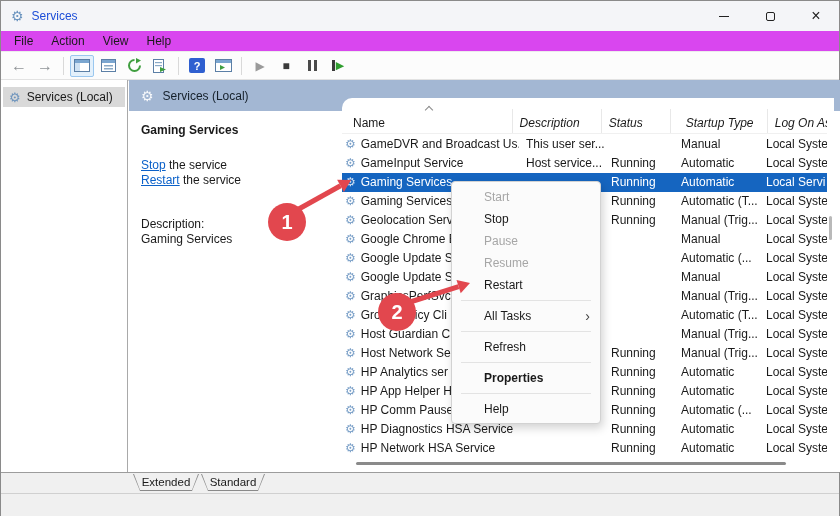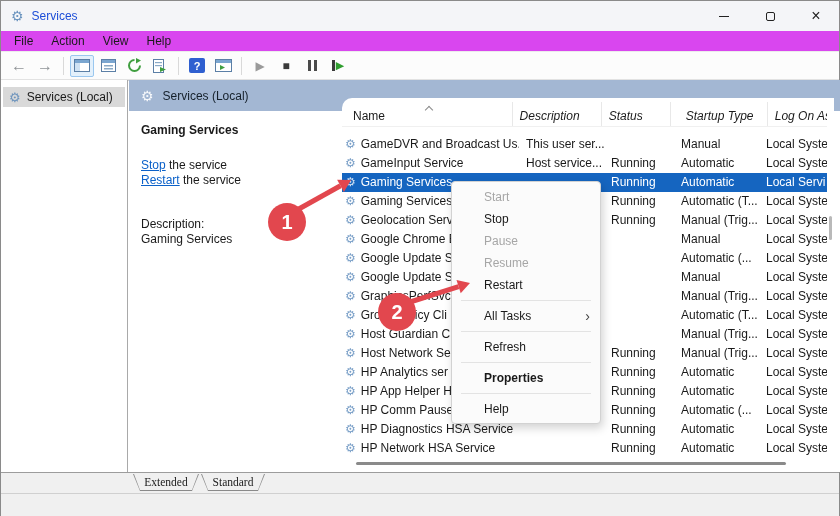--- a/index.html
+++ b/index.html
@@ -60,21 +60,21 @@
   .pane-title { color:#15202b; font-size:12px; }
 
   .info { position:absolute; left:0; top:31px; width:213px; height:361px; background:#fff; padding:12px; }
   .svc-name { font-weight:bold; font-size:12px; }
   .svc-links { margin-top:21px; line-height:15px; }
   .link { color:var(--link); text-decoration:underline; }
   .svc-desc { margin-top:29px; line-height:15px; }
 
   .list { position:absolute; left:213px; top:18px; width:492px; height:374px; background:#fff;
     border-top-left-radius:10px; overflow:hidden; }
-  .lheader { position:absolute; left:0; top:4px; width:485px; height:25px; display:flex; border-bottom:1px solid #f0f0f0;gap:14px; }
+  .lheader { position:absolute; left:0; top:11px; width:485px; height:25px; display:flex; border-bottom:1px solid #f0f0f0;gap:14px; }
   .hcell { height:100%; display:flex; align-items:flex-end; padding-bottom:3px; overflow:hidden; white-space:nowrap; }
   .hcell + .hcell { border-left:1px solid #e8e8e8;font-style:italic; }
   .sort-chevron { position:absolute; left:84px; top:7px; width:7px; height:7px; }
   .sort-chevron::before { content:""; position:absolute; left:0; top:2px; width:5px; height:5px;
     border-left:1px solid #8a8a8a; border-top:1px solid #8a8a8a; transform:rotate(45deg); }
 
   .rows { position:absolute; left:0; top:37px; width:485px; }
   .lrow { height:19px; display:flex; align-items:center; white-space:nowrap; }
   .lrow.sel { background:var(--sel); color:#fff; }
   .cell { overflow:hidden; white-space:nowrap; height:19px; line-height:19px; }
@@ -97,21 +97,21 @@
   .ctx-item { height:22px; line-height:22px; padding-left:32px; padding-right:10px; font-size:12px;
     display:flex; align-items:center; }
   .ctx-item.disabled { color:#a6a6a6; }
   .ctx-item.bold { font-weight:bold; }
   .ctx-sub { margin-left:auto; font-size:14px; color:#444; }
   .ctx-sep { height:1px; background:#e3e3e3; margin:4px 9px; }
 
   
   .tabstrip { position:absolute; left:0; top:471px; width:100%; height:21px; background:#f0f0f0;
     border-top:1px solid #9c9c9c; }
-  .tab { position:absolute; top:1px; height:17px;font-family:Liberation Serif, serif; }
+  .tab { position:absolute; top:1px; height:17px; }
   .tab-outer { position:absolute; inset:0; background:#8a8a8a;
     clip-path:polygon(0 0, 100% 0, calc(100% - 7px) 100%, 7px 100%); }
   .tab-inner { position:absolute; left:1px; right:1px; top:0; bottom:1px; background:#f0f0f0;
     clip-path:polygon(0 0, 100% 0, calc(100% - 6px) 100%, 6px 100%);
     display:flex; align-items:center; justify-content:center; font-size:11.5px; }
   .statusbar { position:absolute; left:0; top:492px; width:100%; height:23px; background:#f0f0f0;
     border-top:1px solid #d0d0d0; }
 
   
   .annotations { position:absolute; left:0; top:0; width:840px; height:516px; z-index:200; pointer-events:none; }

